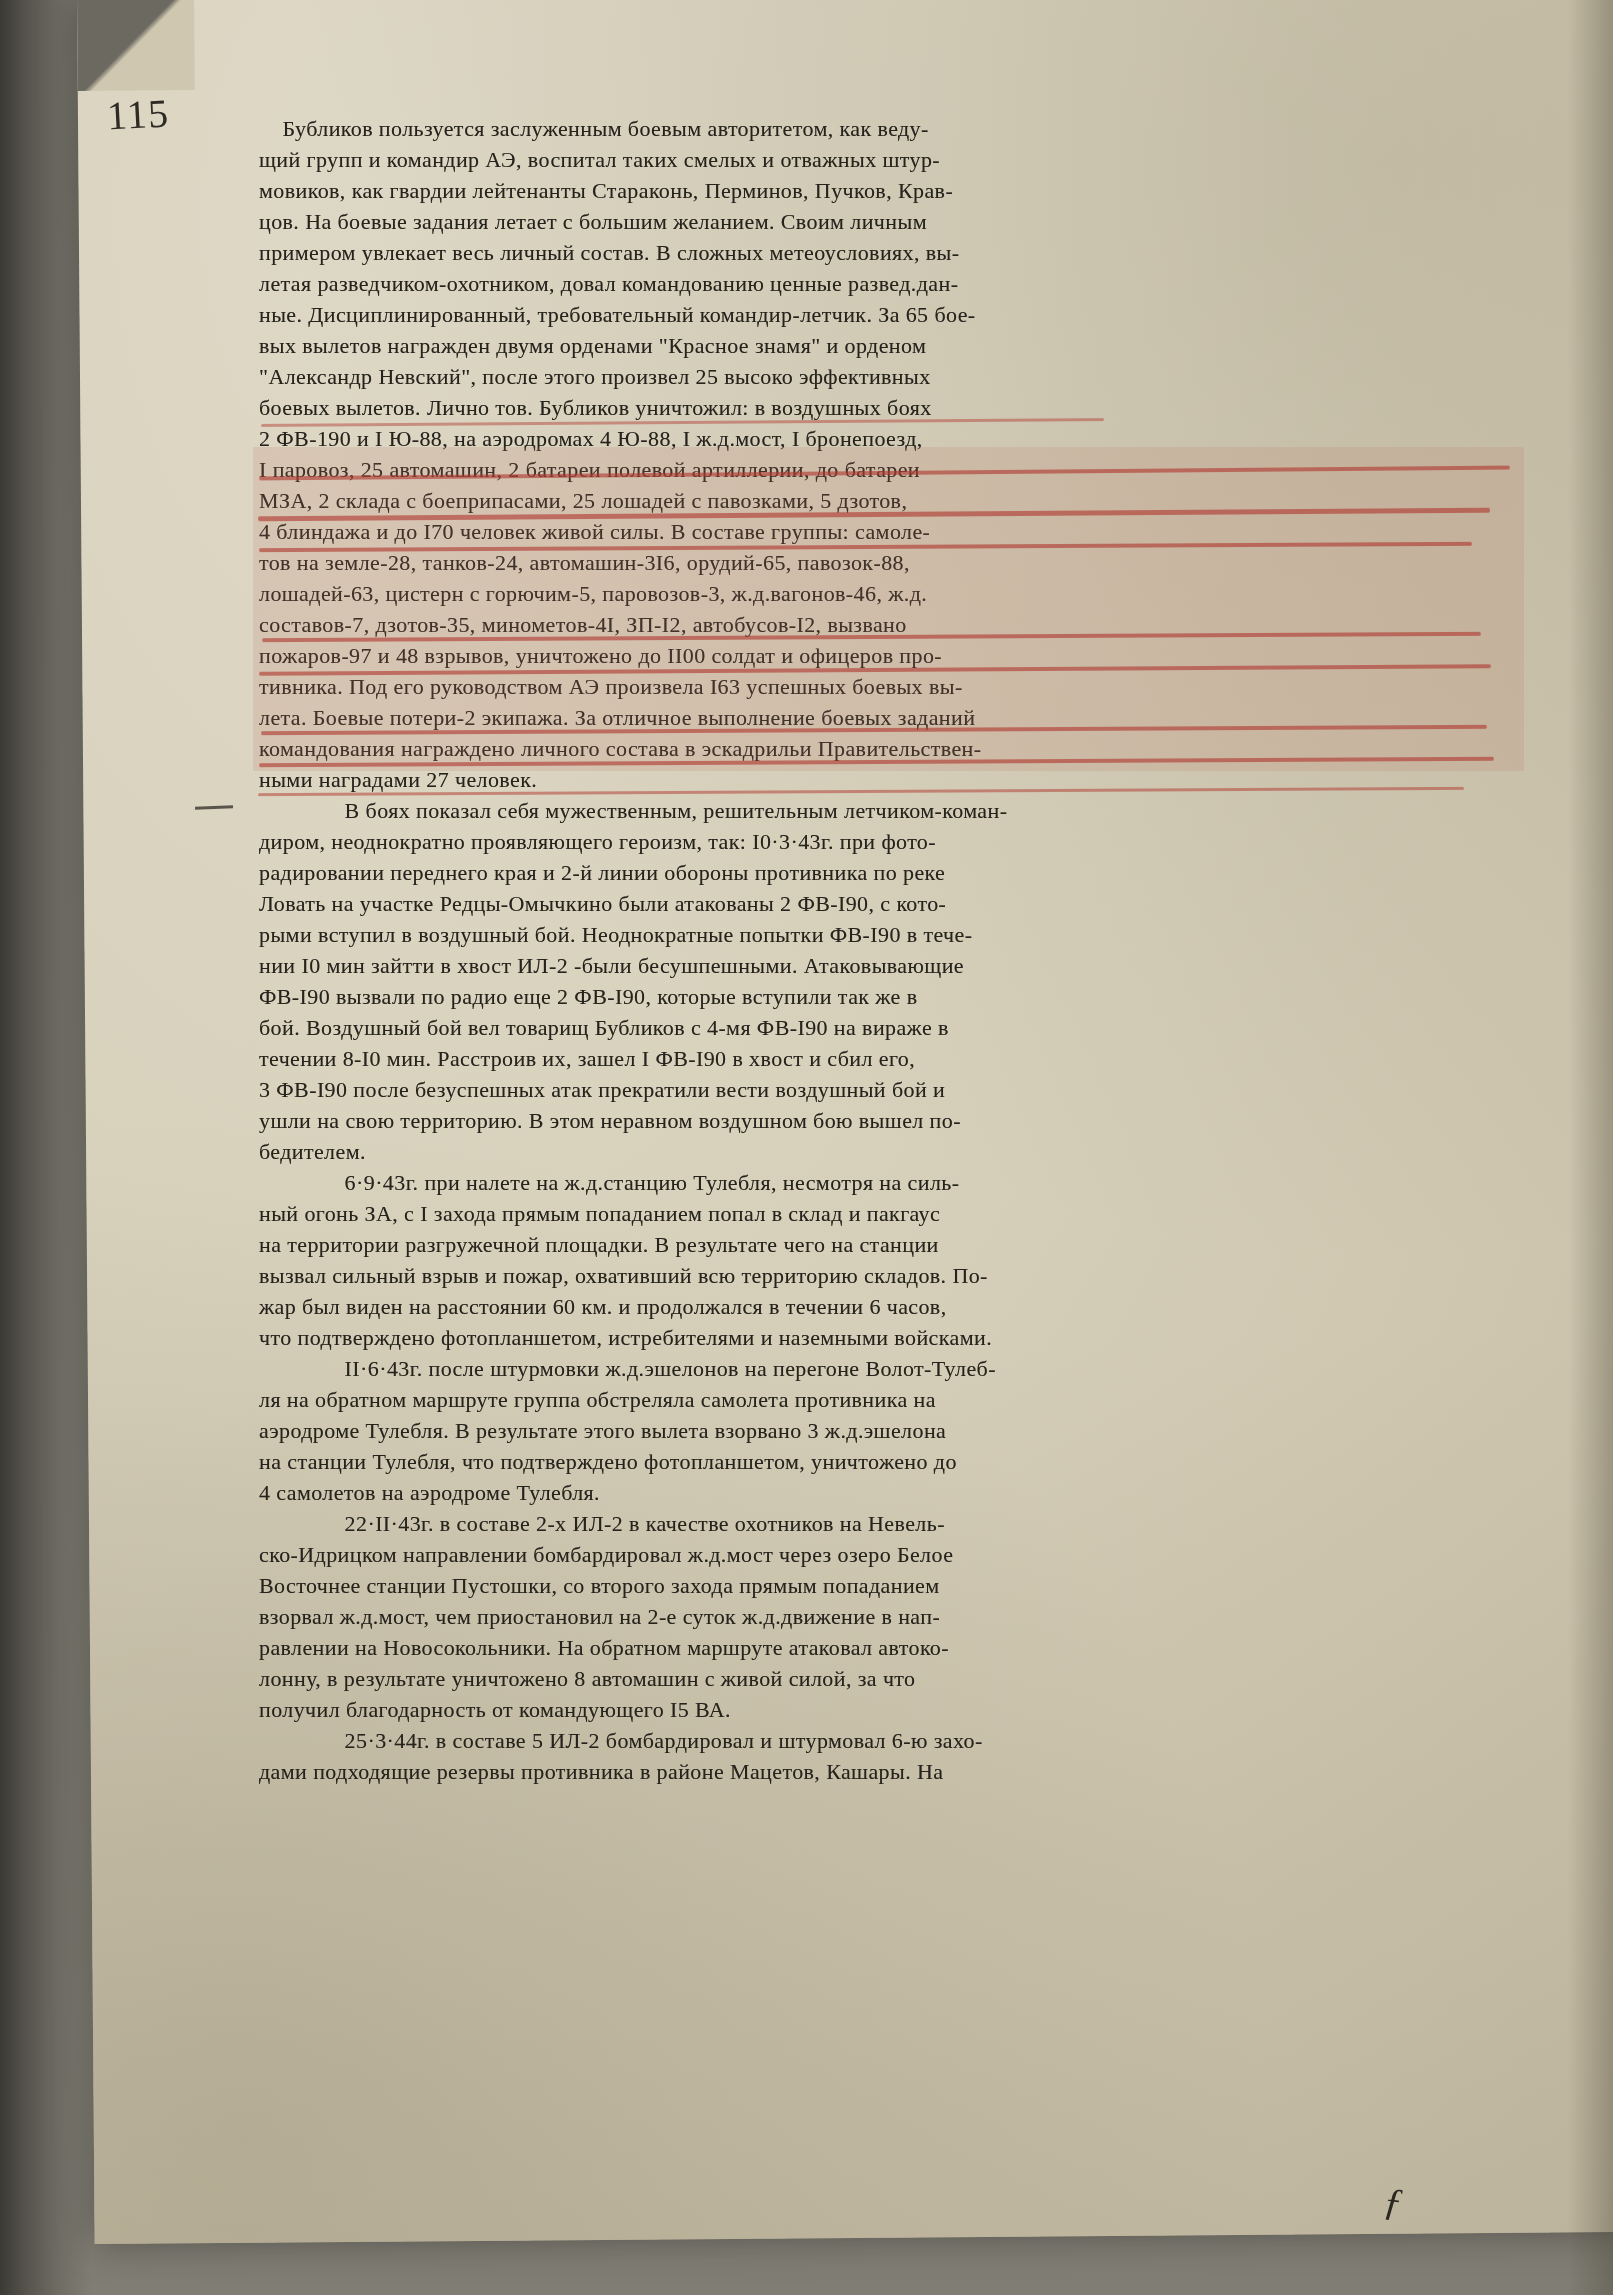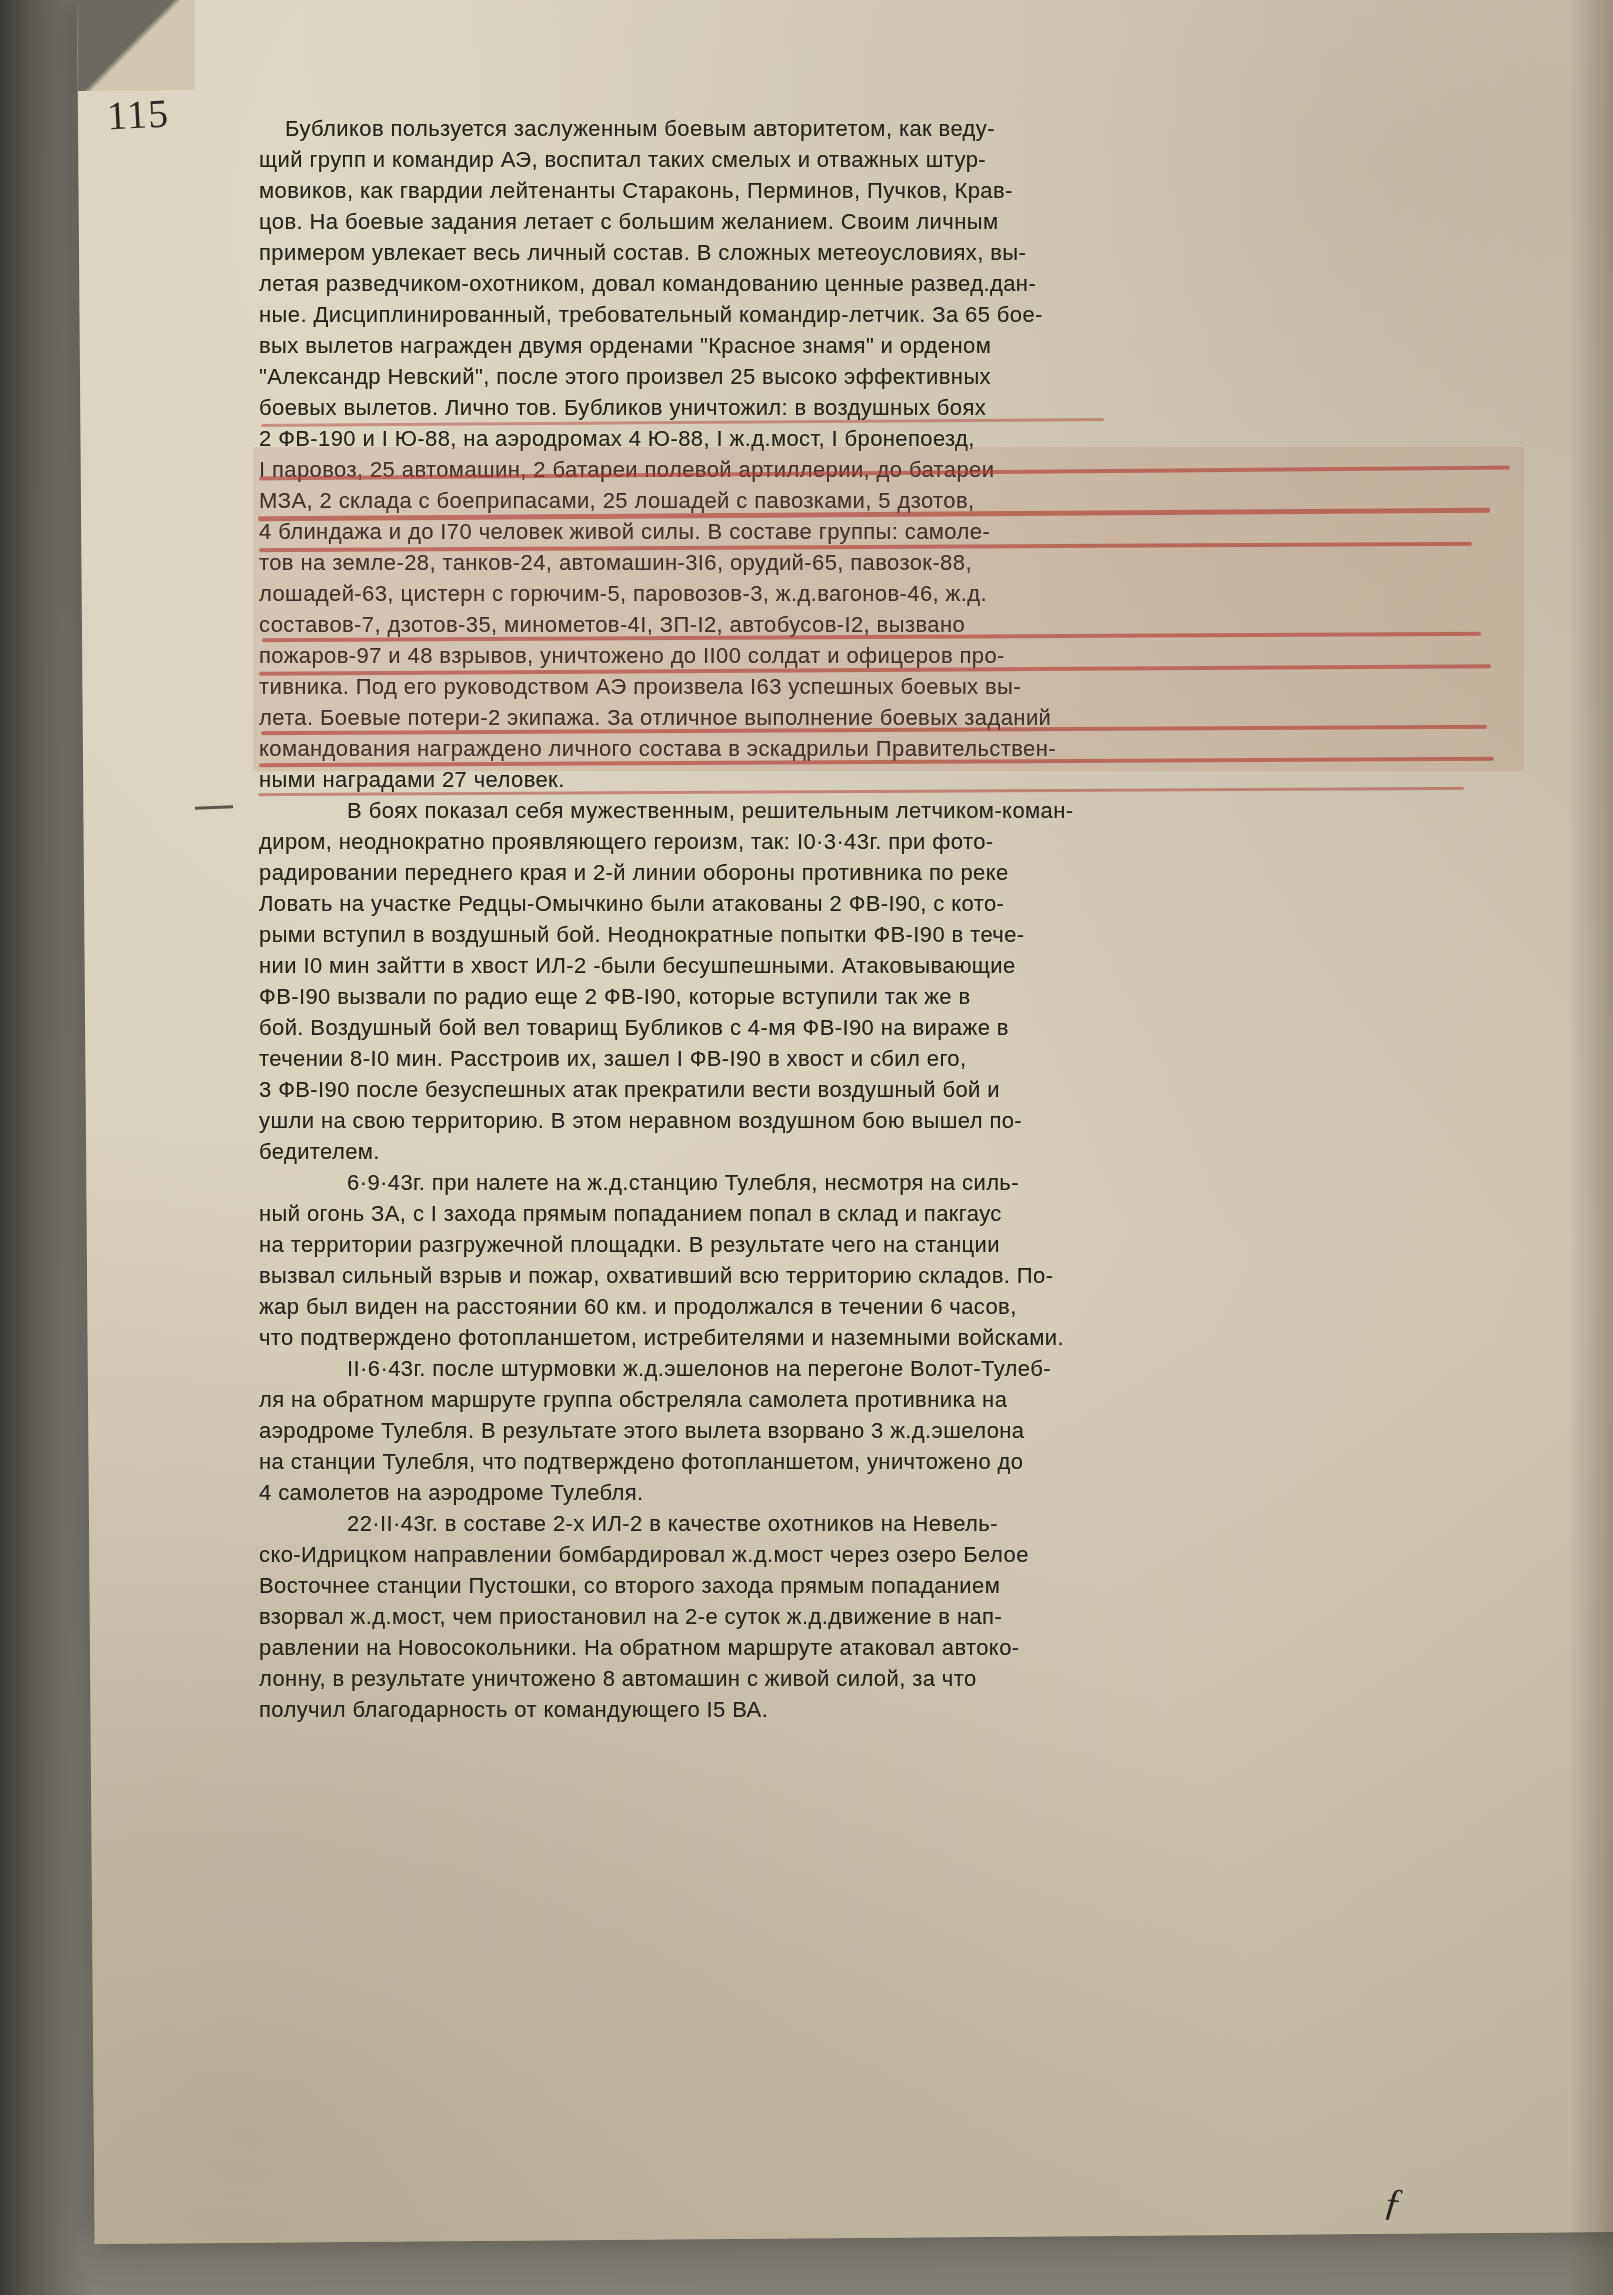--- a/index.html
+++ b/index.html
@@ -70,21 +70,21 @@
 
   .content {
     position: absolute;
     left: 259px;
     top: 113px;
     width: 1261px;
     color: #26231d;
     font-size: 22px;
     line-height: 31px;
     letter-spacing: 0.4px;
-    font-family: Liberation Sans, sans-serif;
+    font-family: Liberation Serif, serif;
   }
   .content p {
     margin: 0;
     white-space: pre-wrap;
     text-shadow: 0 0 0.6px rgba(40,36,28,0.35);
   }
   .indent {
     text-indent: 62px;
   }
 
@@ -192,20 +192,22 @@
 аэродроме Тулебля. В результате этого вылета взорвано 3 ж.д.эшелона
 на станции Тулебля, что подтверждено фотопланшетом, уничтожено до
 4 самолетов на аэродроме Тулебля.</p>
     <p class="indent">    22·II·43г. в составе 2-х ИЛ-2 в качестве охотников на Невель-
 ско-Идрицком направлении бомбардировал ж.д.мост через озеро Белое
 Восточнее станции Пустошки, со второго захода прямым попаданием
 взорвал ж.д.мост, чем приостановил на 2-е суток ж.д.движение в нап-
 равлении на Новосокольники. На обратном маршруте атаковал автоко-
 лонну, в результате уничтожено 8 автомашин с живой силой, за что
 получил благодарность от командующего I5 ВА.</p>
+    <p class="indent">    25·3·44г. в составе 5 ИЛ-2 бомбардировал и штурмовал 6-ю захо-
+дами подходящие резервы противника в районе Мацетов, Кашары. На</p>
   </div>
 
   <div class="highlight-band" style="left:253px; top:447px; width:1271px; height:324px;"></div>
 
   <div class="redmark" style="left:259px; top:471px; width:1251px; height:3.9px; transform:rotate(-0.5deg);"></div>
   <div class="redmark" style="left:258px; top:512px; width:1232px; height:4.5px; transform:rotate(-0.4deg);"></div>
   <div class="redmark" style="left:259px; top:545px; width:1213px; height:3.9px; transform:rotate(-0.3deg);"></div>
   <div class="redmark" style="left:262px; top:635px; width:1219px; height:3.9px; transform:rotate(-0.3deg);"></div>
   <div class="redmark" style="left:259px; top:668px; width:1232px; height:3.9px; transform:rotate(-0.35deg);"></div>
   <div class="redmark" style="left:261px; top:728px; width:1226px; height:3.9px; transform:rotate(-0.3deg);"></div>

